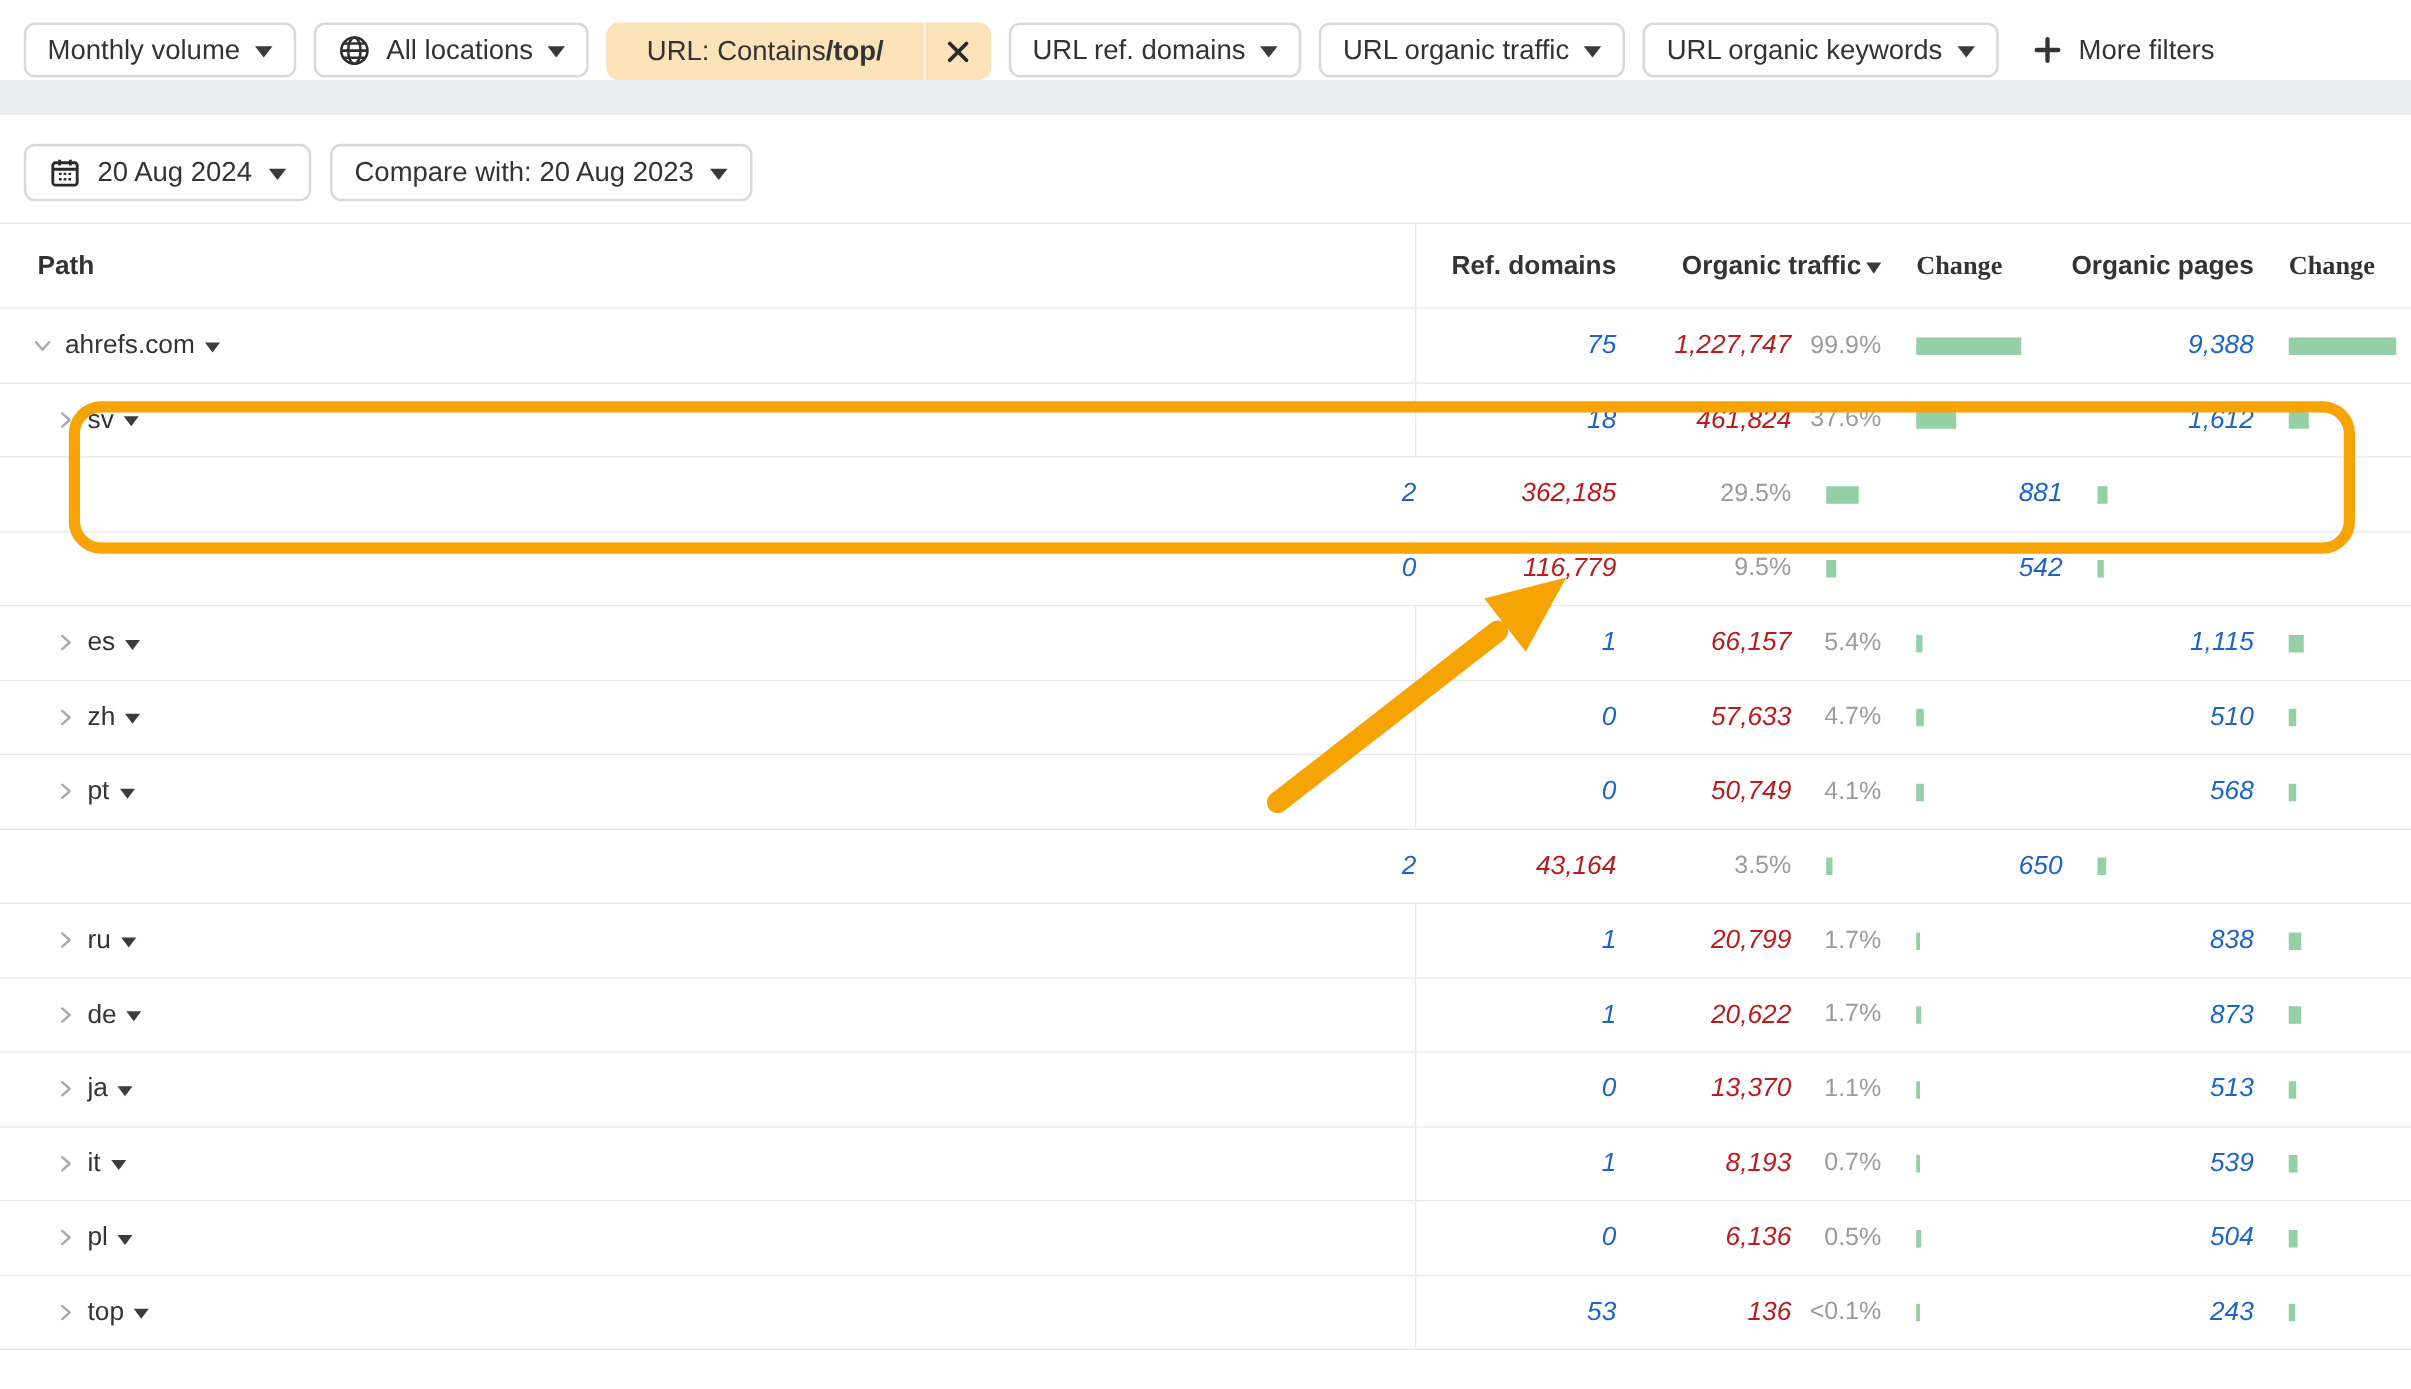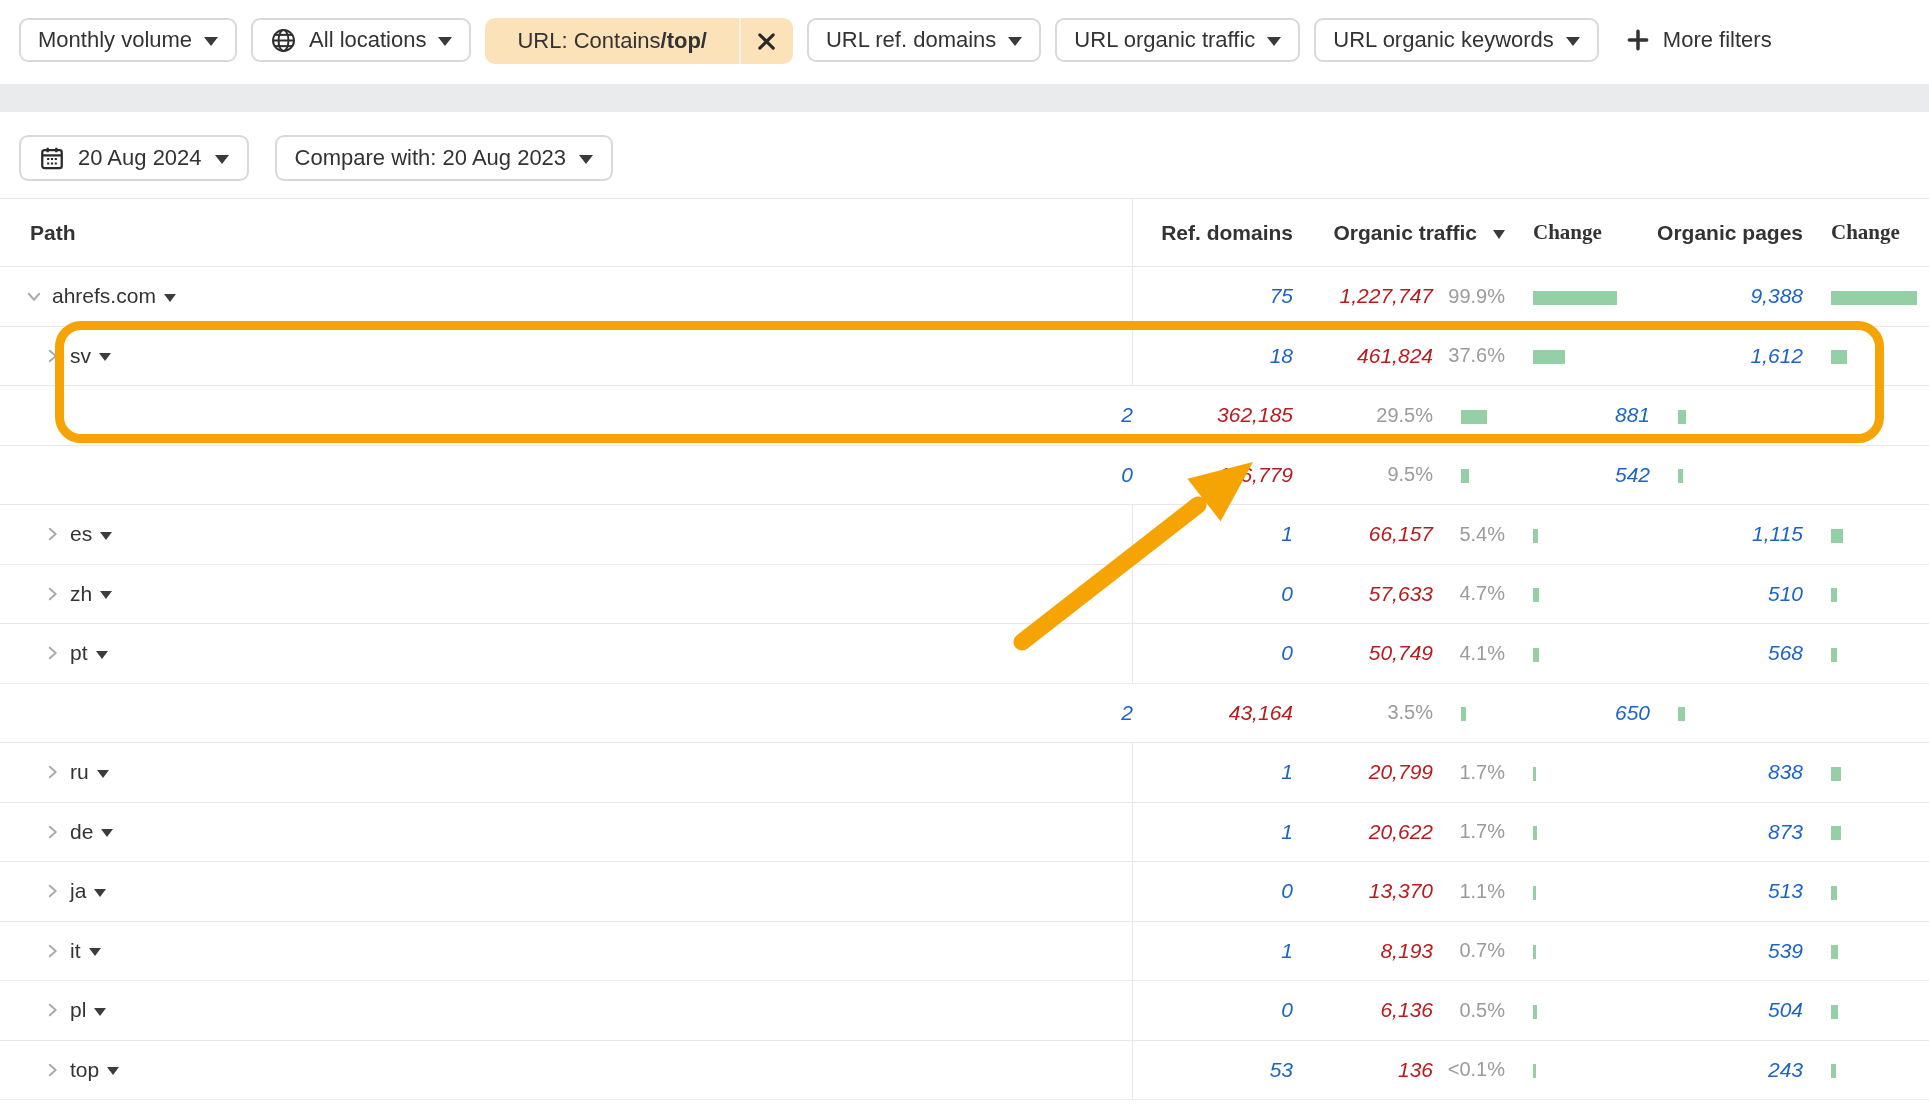--- a/index.html
+++ b/index.html
@@ -14,51 +14,51 @@
     --band-gray:#eaebec;
   }
   *{box-sizing:border-box;}
   html,body{margin:0;padding:0;}
   body{
     width:1929px;height:1111px;position:relative;overflow:hidden;
     background:#fff;color:var(--text-dark);
     font-family:"Liberation Sans","DejaVu Sans",sans-serif;
   }
   
-  .filter-bar{height:84px;padding:18px 0 0 19px;display:flex;align-items:flex-start;gap:14px;}
+  .filter-bar{height:64px;padding:18px 0 0 19px;display:flex;align-items:flex-start;gap:14px;}
   .fbtn{
     height:44px;display:inline-flex;align-items:center;gap:12px;padding:0 17px;
     border:2px solid var(--btn-border);border-radius:9px;background:#fff;
     font-size:22px;color:var(--text-dark);cursor:pointer;white-space:nowrap;
   }
   .dcaret{width:0;height:0;border-left:7px solid transparent;border-right:7px solid transparent;
     border-top:9px solid #3a3a3a;margin-top:2px;}
   .chip{height:46px;display:inline-flex;align-items:stretch;background:var(--chip-bg);
     border-radius:10px;overflow:hidden;font-size:22px;}
   .chip-label{display:flex;align-items:center;padding:0 32px;white-space:nowrap;}
   .chip-label b{font-weight:bold;}
   .chip-close{width:54px;display:flex;align-items:center;justify-content:center;
     border-left:2px solid rgba(255,255,255,.6);cursor:pointer;}
   .more-filters{height:44px;display:inline-flex;align-items:center;gap:12px;margin-left:12px;
     font-size:22px;cursor:pointer;}
   
   .gray-band{height:28px;background:var(--band-gray);}
   
-  .date-bar{height:86px;padding:23px 0 0 19px;display:flex;gap:26px;}
+  .date-bar{height:86px;padding:23px 0 0 19px;display:flex;gap:15px;}
   .dbtn{height:46px;display:inline-flex;align-items:center;gap:13px;padding:0 18px;
     border:2px solid var(--btn-border);border-radius:9px;background:#fff;
     font-size:22px;color:var(--text-dark);cursor:pointer;white-space:nowrap;}
   
   .table{border-top:1px solid var(--border-gray);}
   .grid{display:grid;grid-template-columns:1133px 160px 140px 72px 145px 153px 126px;align-items:center;}
   .thead{height:68px;border-bottom:1px solid var(--border-gray);font-weight:bold;font-size:21px;}
   .th{white-space:nowrap;}
   .th-path{padding-left:30px;height:100%;display:flex;align-items:center;border-right:1px solid var(--border-gray);}
   .th-right{text-align:right;}
-  .th-traffic{grid-column:3 / 5;text-align:right;display:flex;justify-content:flex-end;align-items:center;gap:16px;}
+  .th-traffic{grid-column:3 / 5;text-align:right;display:flex;justify-content:flex-end;align-items:center;gap:4px;}
   .sort-caret{width:0;height:0;border-left:6px solid transparent;border-right:6px solid transparent;
     border-top:9px solid #3c3c3c;margin-top:3px;}
   .th-change{padding-left:28px;font-family:Liberation Serif, serif;}
   .trow{height:59.5px;border-bottom:1px solid var(--border-gray);font-size:21px;}
   .cell-path{display:flex;align-items:center;height:100%;border-right:1px solid var(--border-gray);}
   .lvl0 .cell-path{padding-left:25px;}
   .lvl1 .cell-path{padding-left:43px;}
   .chev{display:inline-flex;align-items:center;margin-right:9px;cursor:pointer;}
   .path-label{white-space:nowrap;cursor:pointer;}
   .path-caret{width:0;height:0;border-left:6px solid transparent;border-right:6px solid transparent;

